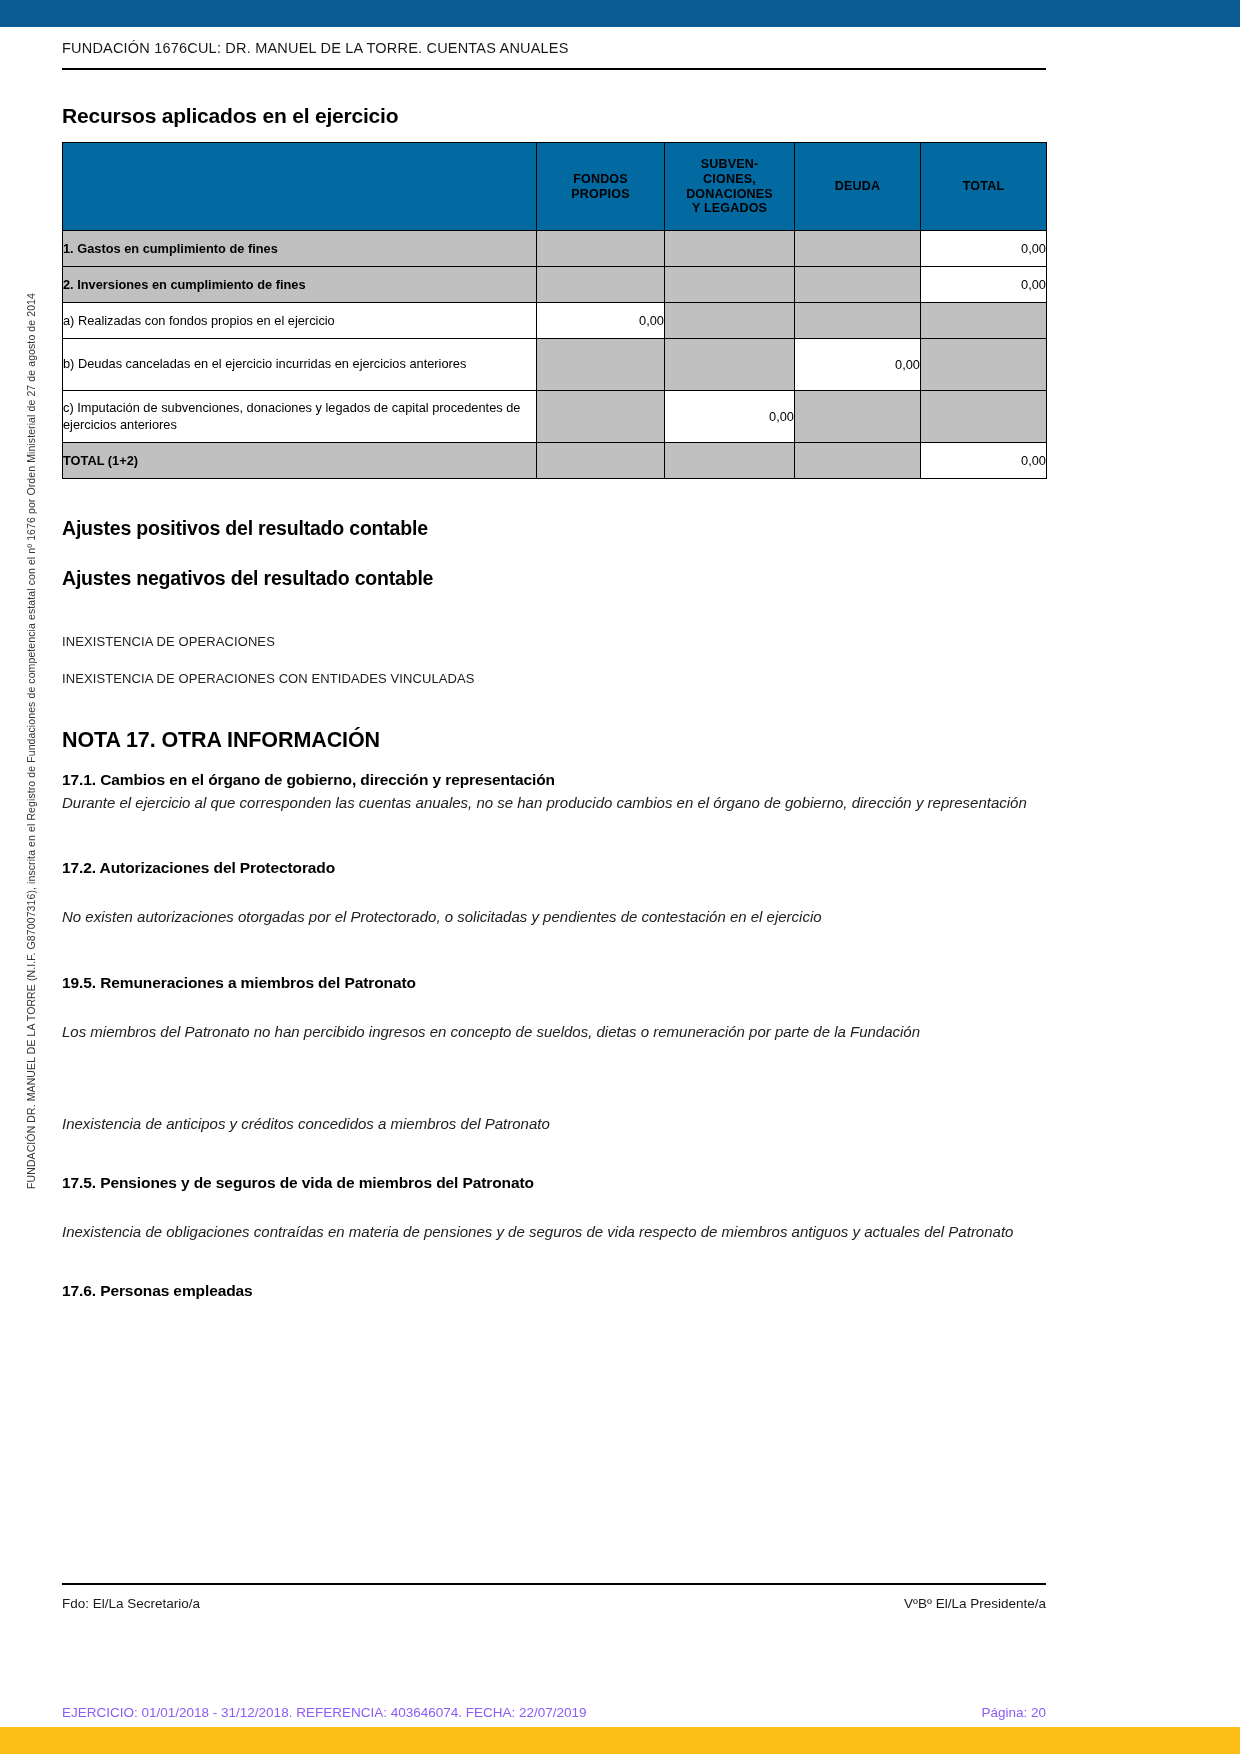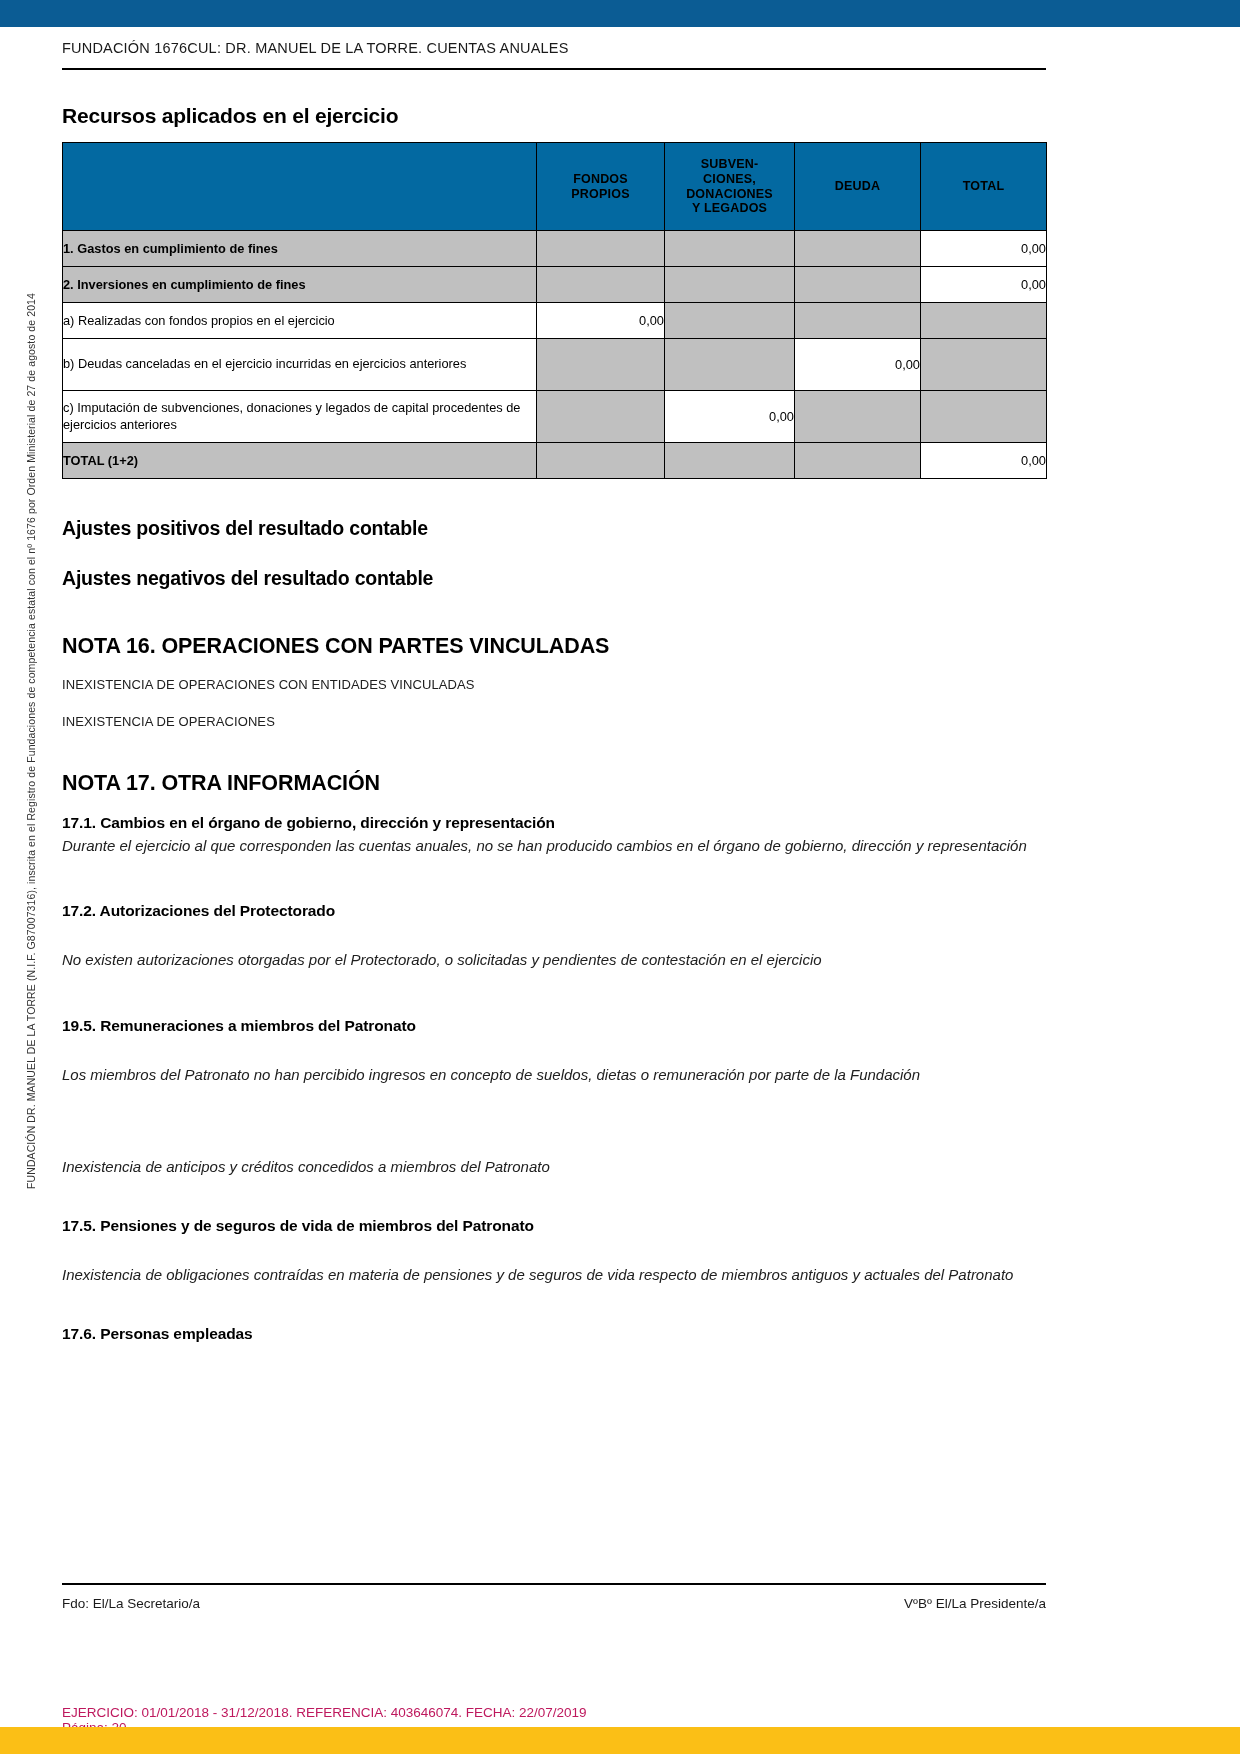--- a/index.html
+++ b/index.html
@@ -186,22 +186,21 @@
   }
   
   .footer-wrap {
     position: absolute;
     left: 62px;
     top: 1705px;
     width: 984px;
     display: flex;
     justify-content: space-between;
     font-size: 13.5px;
-    color: #be185d;
-    flex-direction: column;
+    color: #8b5cf6;
   }
 </style>
 </head>
 <body>
 
 <div class="page">
 
   <div class="top-band"></div>
 
   <div class="side-legal">FUNDACIÓN DR. MANUEL DE LA TORRE (N.I.F. G87007316), inscrita en el Registro de Fundaciones de competencia estatal con el nº 1676 por Orden Ministerial de 27 de agosto de 2014</div>
@@ -283,23 +282,22 @@
         </tr>
       </tbody>
     </table>
 
     <h3 class="adjust">Ajustes positivos del resultado contable</h3>
     <div class="adjust-gap"></div>
     <h3 class="adjust">Ajustes negativos del resultado contable</h3>
 
     <div class="gap-40"></div>
 
-    <h2 class="nota">NOTA 16. OPERACIONES CON PARTES VINCULADAS</h2>
+    <p class="plain">INEXISTENCIA DE OPERACIONES</p>
     <p class="plain">INEXISTENCIA DE OPERACIONES CON ENTIDADES VINCULADAS</p>
-    <p class="plain">INEXISTENCIA DE OPERACIONES</p>
 
     <div class="sp-sm"></div>
 
     <h2 class="nota">NOTA 17. OTRA INFORMACIÓN</h2>
 
     <h4 class="sub">17.1. Cambios en el órgano de gobierno, dirección y representación</h4>
     <p class="body">Durante el ejercicio al que corresponden las cuentas anuales, no se han producido cambios en el órgano de gobierno, dirección y representación</p>
 
     <div class="sp-big"></div>
 

